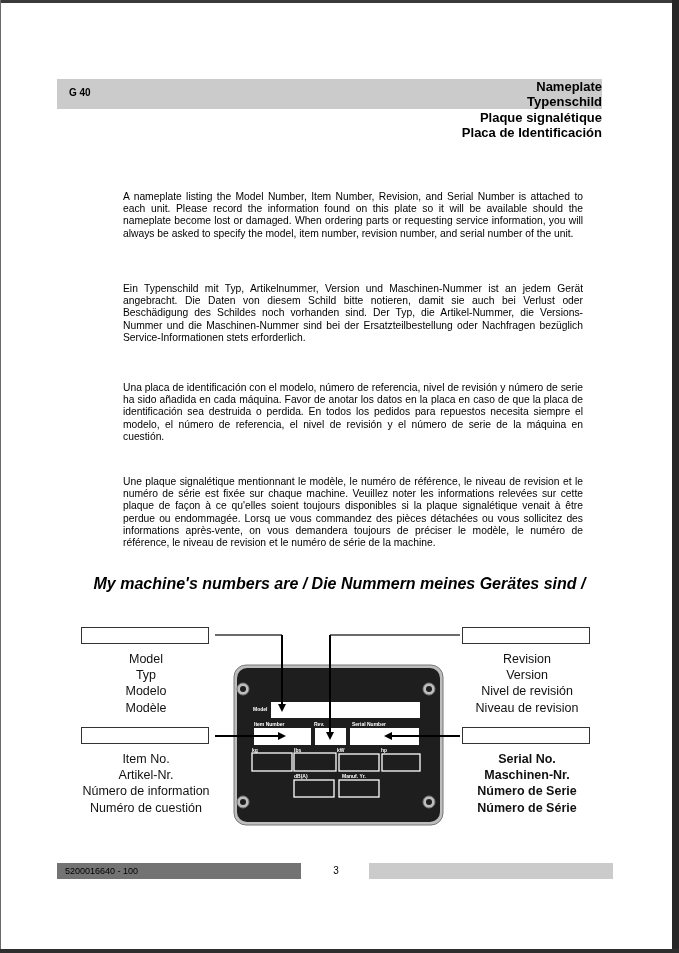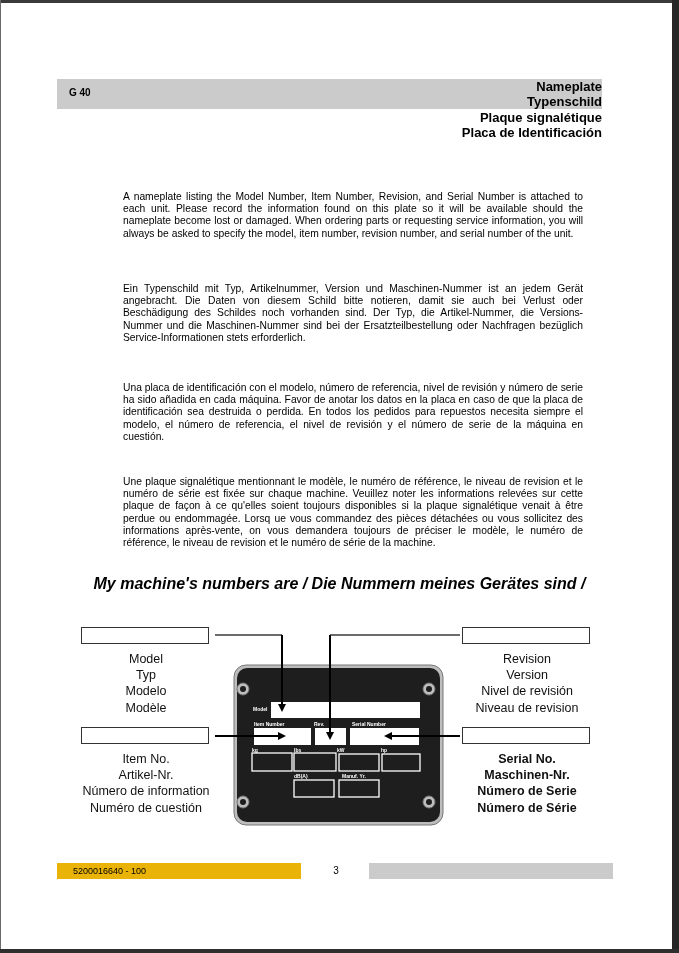--- a/index.html
+++ b/index.html
@@ -47,21 +47,21 @@
     }
     .label-stack {
       position: absolute; text-align: center; font-size: 12.5px; line-height: 16.2px;
       color: #111;
     }
 
     .diagram { position: absolute; left: 0; top: 0; width: 679px; height: 953px; pointer-events: none; }
 
     .footer-left {
       position: absolute; left: 57px; top: 863px; width: 244px; height: 16px;
-      background: #eab308; font-size: 9px; line-height: 16px; box-sizing: border-box; padding-left: 16px;
+      background: #737373; font-size: 9px; line-height: 16px; box-sizing: border-box; padding-left: 8px;
     }
     .footer-page {
       position: absolute; left: 330px; top: 863px; width: 12px; height: 16px;
       font-size: 10px; line-height: 16px; text-align: center;
     }
     .footer-right {
       position: absolute; left: 369px; top: 863px; width: 244px; height: 16px;
       background: #cbcbcb;
     }
   </style>

